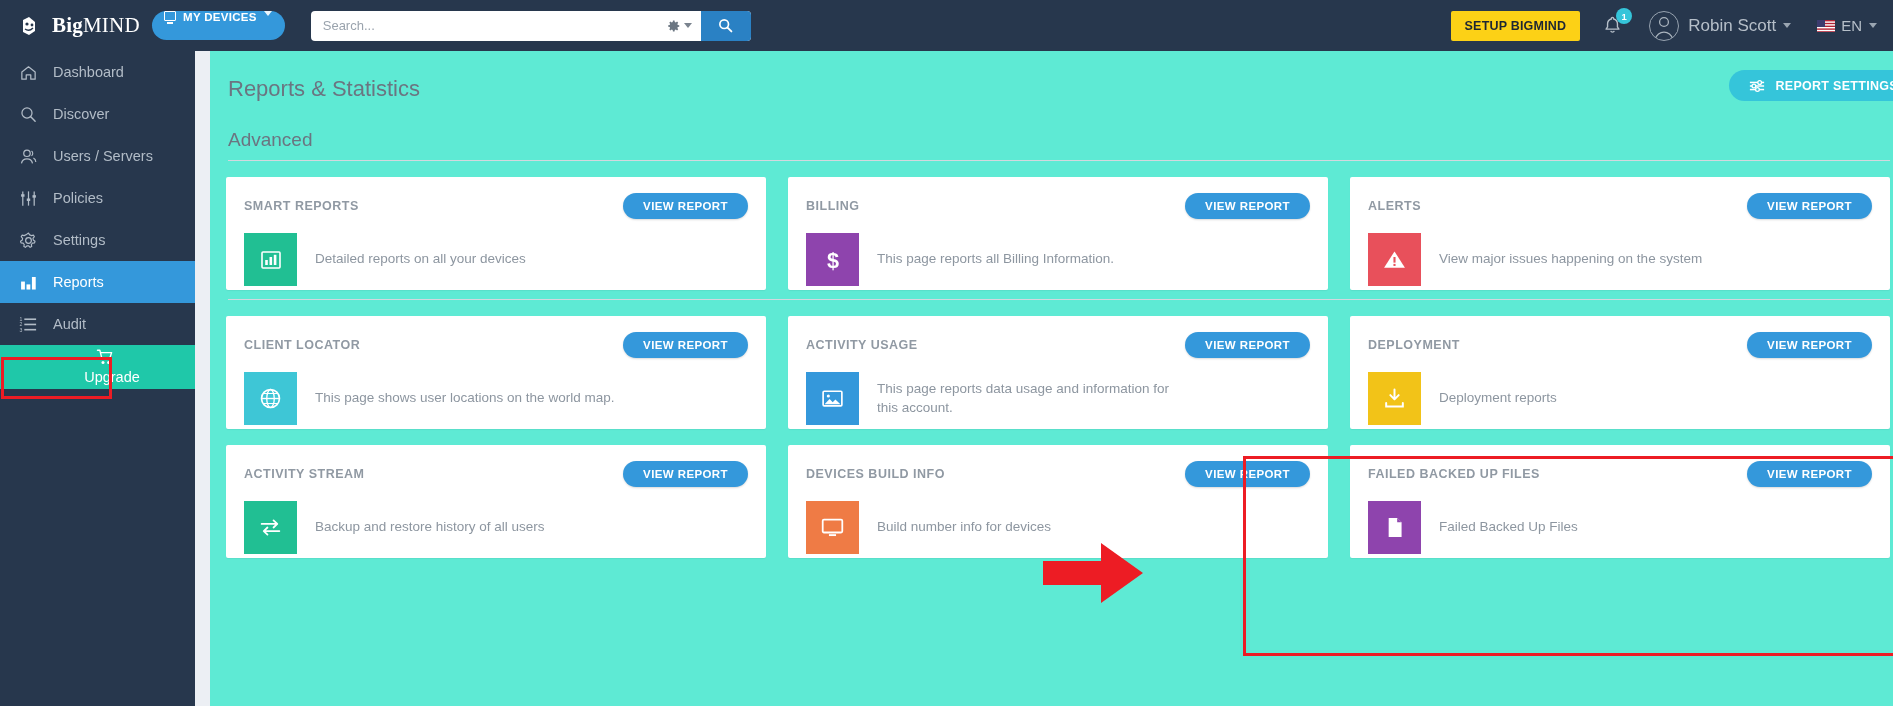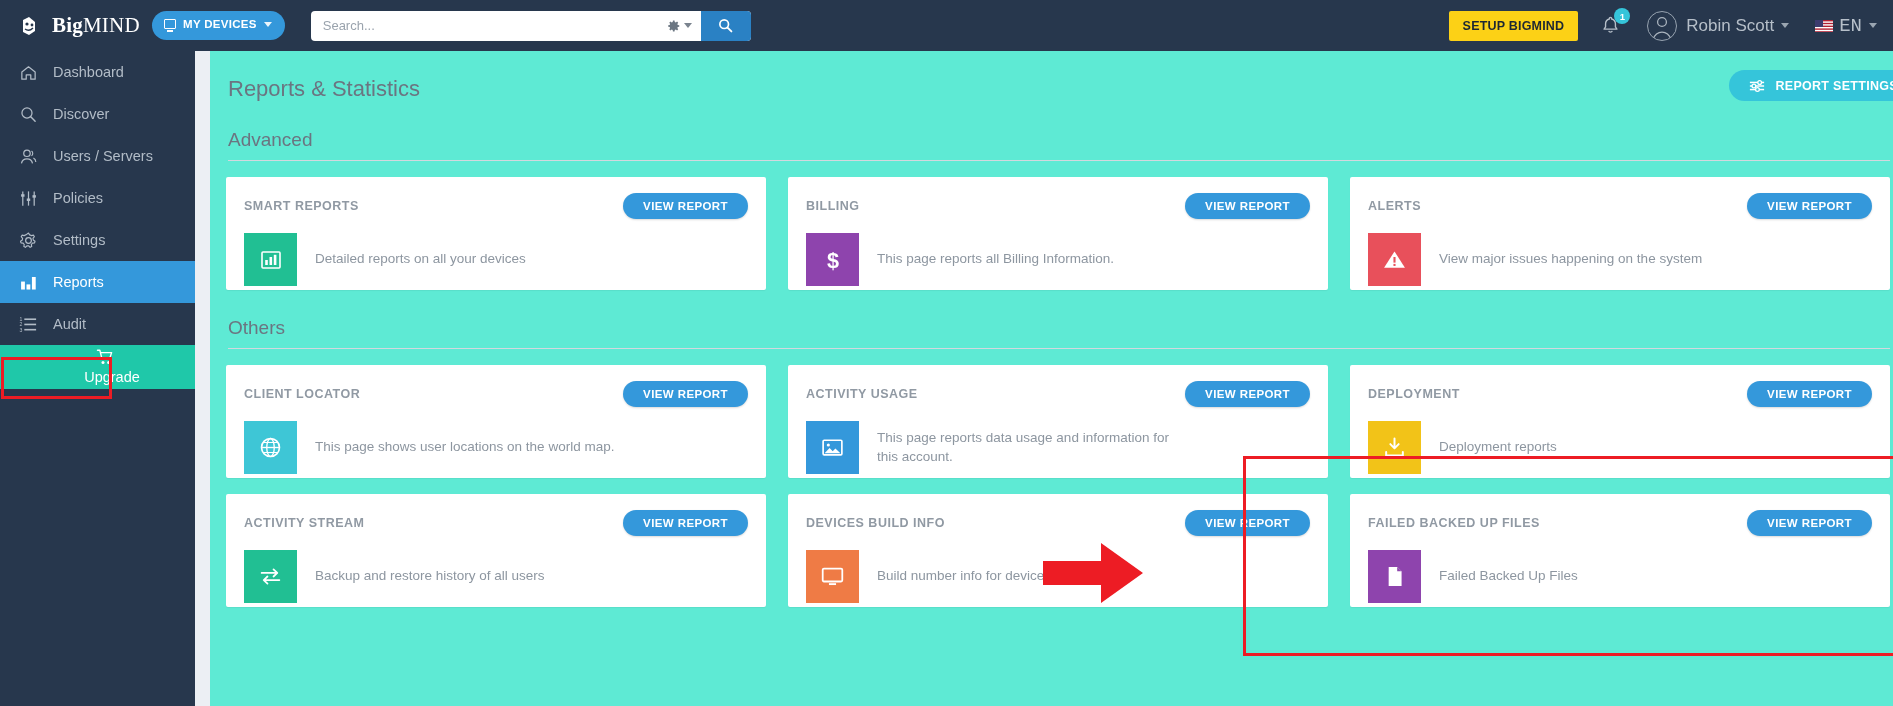--- a/index.html
+++ b/index.html
@@ -24,21 +24,21 @@
     display: flex; align-items: center; padding-left: 22px;
     flex: 0 0 195px;
     font-family: Liberation Serif, serif;
   }
   .logo-mark { width: 26px; height: 20px; margin-right: 4px; flex: 0 0 26px; }
   .logo-text { font-size: 21px; letter-spacing: .2px; white-space: nowrap; }
   .logo-big { color: #ffffff; font-weight: bold; }
   .logo-mind { color: #ffffff; font-weight: 300; }
 
   .mydevices {
-    display: flex; align-items: center; gap: 7px;
+    display: flex; gap: 7px;
     background: #3498db; color: #fff;
     height: 29px; border-radius: 15px;
     padding: 0 13px 3px 12px;
     font-size: 11.5px; font-weight: bold;
     letter-spacing: .3px; cursor: pointer;
     margin-left: -43px;
   }
   .mydevices .mon { width: 12px; height: 10px; border: 1.6px solid #fff; border-radius: 1px; position: relative; }
   .mydevices .mon:after { content:''; position:absolute; width:6px; height:1.6px; background:#fff; left:1.5px; top:10px; }
   .caret-dn { width: 0; height: 0; border-left: 4px solid transparent; border-right: 4px solid transparent; border-top: 5px solid #fff; opacity: .9; }
@@ -85,21 +85,21 @@
   .avatar {
     width: 30px; height: 30px; border-radius: 50%;
     border: 1.4px solid #97a3b0; margin-left: 26px;
     display: flex; align-items: flex-end; justify-content: center;
     overflow: hidden;
   }
   .user-name { color: #b6bfc9; font-size: 17px; margin-left: 9px; }
   .caret-dn-g { width:0;height:0;border-left:4px solid transparent;border-right:4px solid transparent;border-top:5px solid #9aa5b1; margin-left:7px; }
   .lang { display:flex; align-items:center; margin-left: 26px; cursor:pointer;}
   .flag { width: 18px; height: 12px; margin-right: 6px; }
-  .lang-code { color:#b6bfc9; font-size:19px;font-family:Liberation Mono, monospace; }
+  .lang-code { color:#b6bfc9; font-size:15px; }
 
   
   .sidebar {
     position: absolute; top: 51px; left: 0;
     width: 195px; height: 655px;
     background: #27374d;
     z-index: 30;
   }
   .nav-item {
     height: 42px; display: flex; align-items: center;
@@ -437,21 +437,20 @@
               <path d="M12 4.2L22 20H2z" fill="#fff"></path>
               <rect x="11" y="9.6" width="2" height="5.4" fill="#e8505b"></rect>
               <rect x="11" y="16.2" width="2" height="2" fill="#e8505b"></rect>
             </svg>
           </span>
           <span class="card-desc">View major issues happening on the system</span>
         </div>
       </div>
     </div>
 
-    <div class="section-title">Others</div>
     <div class="section-rule"></div>
 
     <div class="card-row">
 
       <div class="card">
         <div class="card-head">
           <span class="card-title">CLIENT LOCATOR</span>
           <button class="view-report">VIEW REPORT</button>
         </div>
         <div class="card-body">

